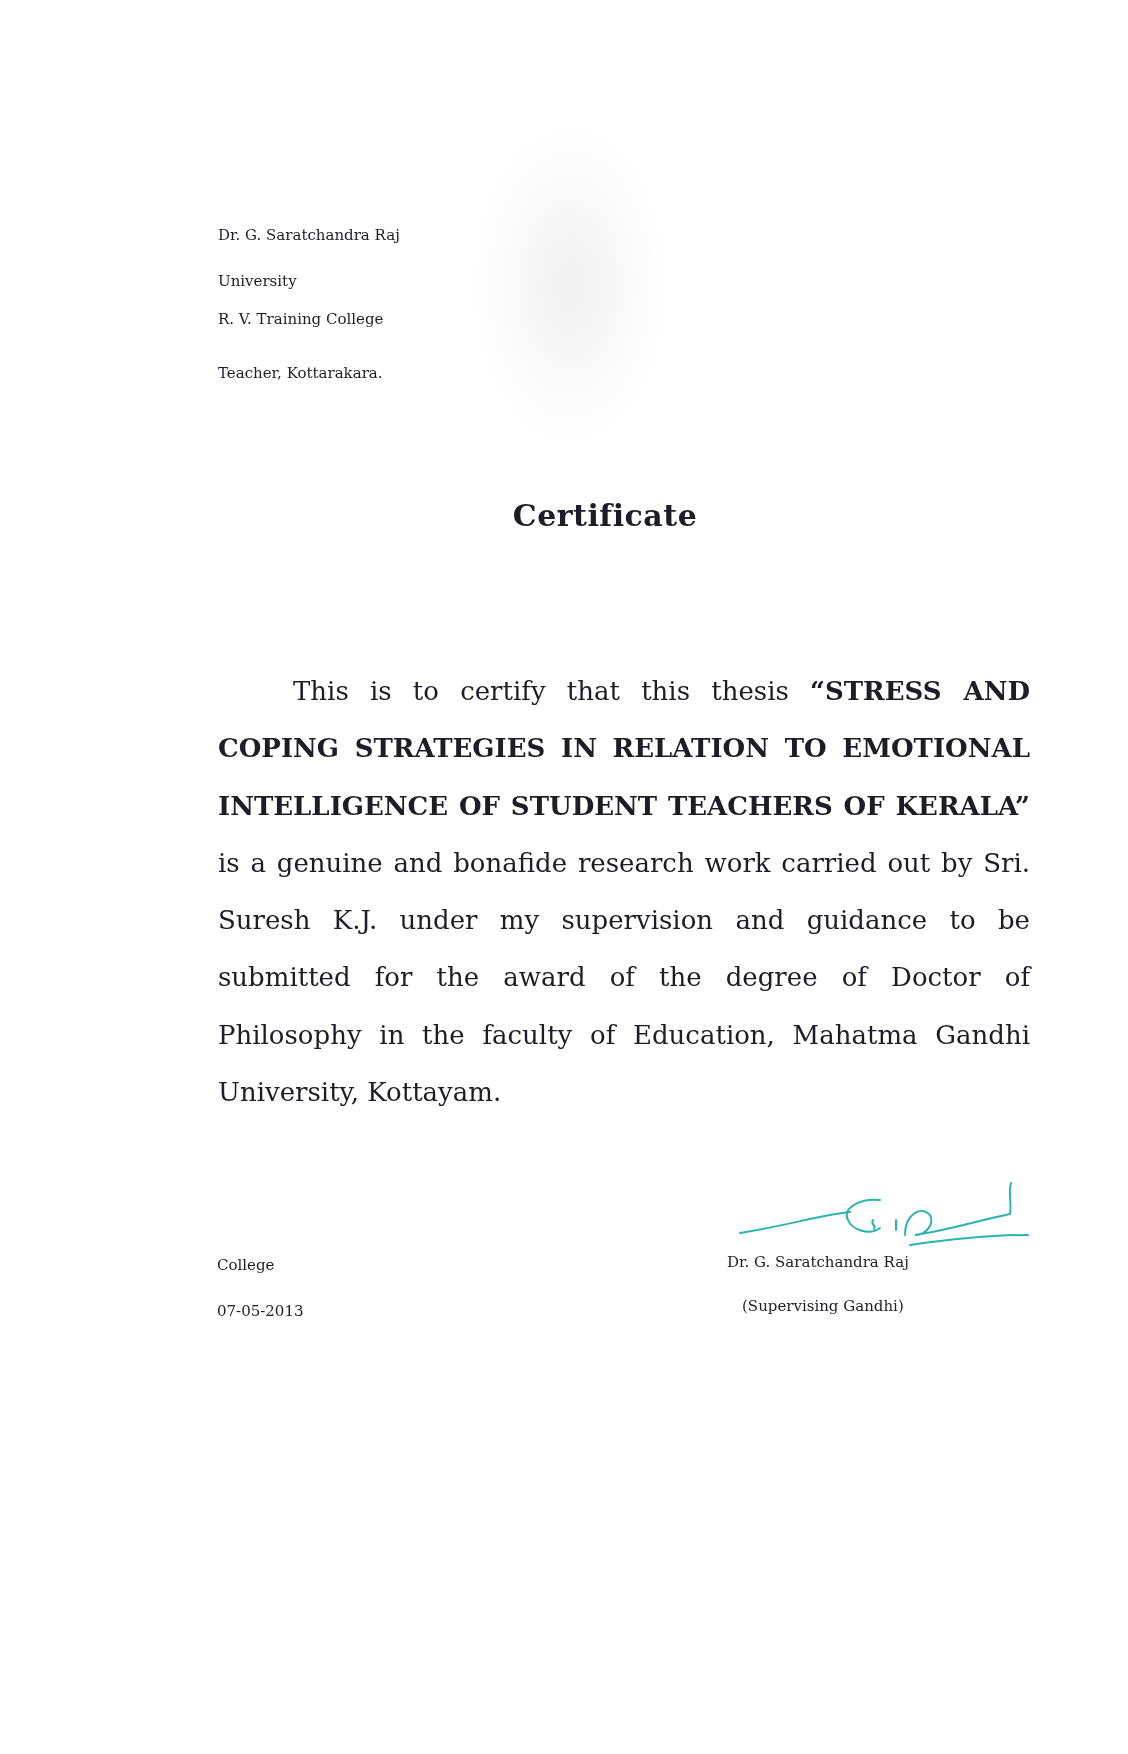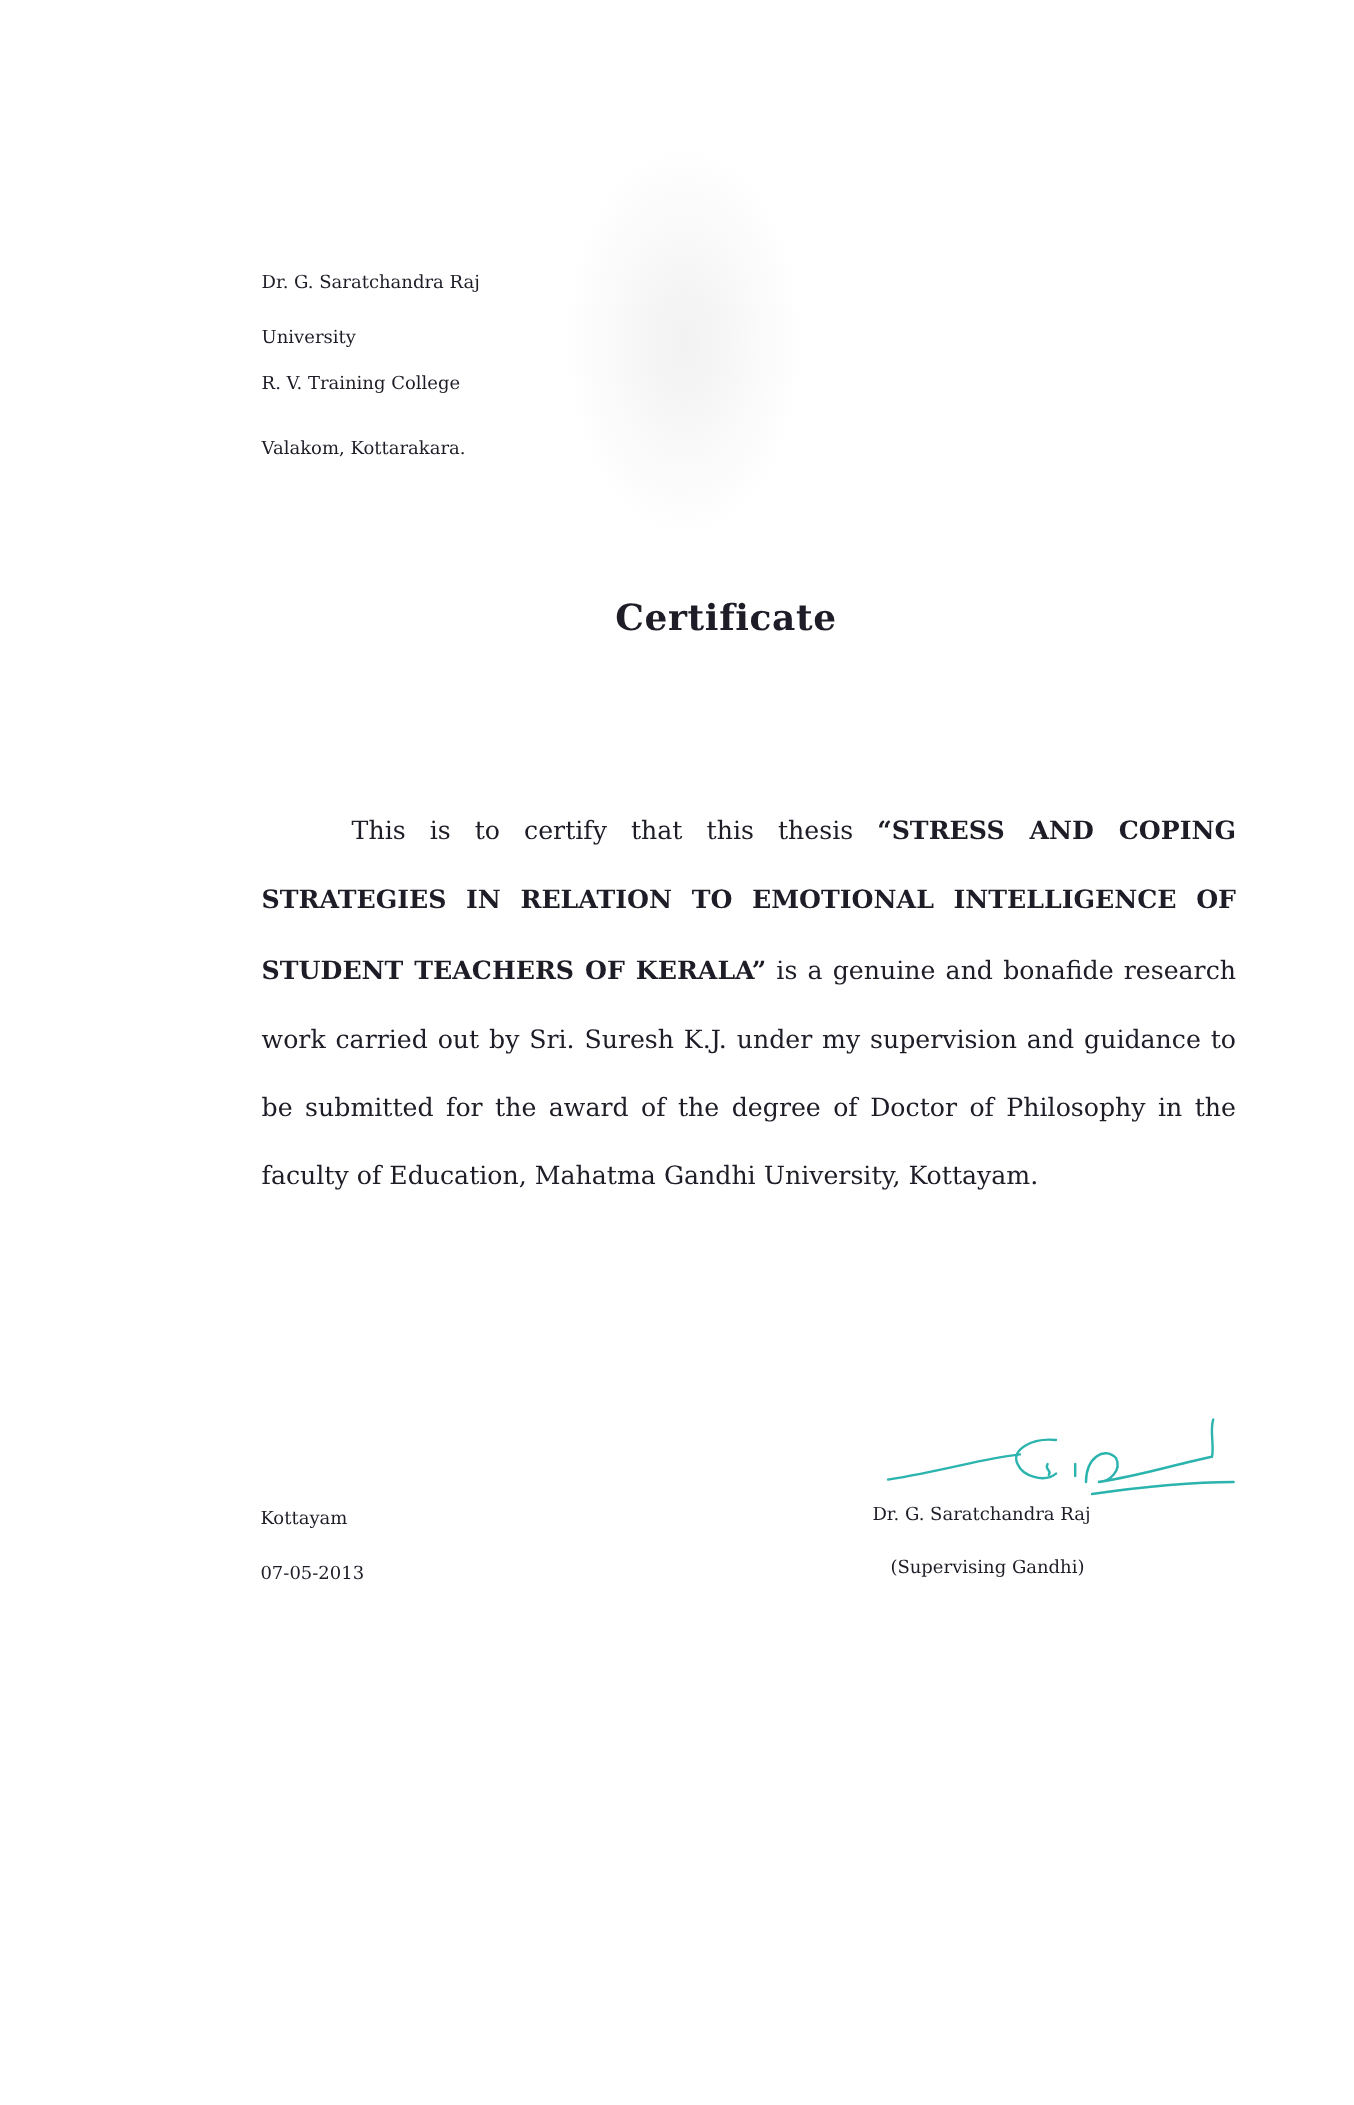--- a/index.html
+++ b/index.html
@@ -12,42 +12,42 @@
     background:radial-gradient(ellipse at center, rgba(230,230,232,0.55) 0%, rgba(255,255,255,0) 70%);
   }
   .line { position:absolute; white-space:nowrap; font-size:15px; line-height:1; }
   .addr { left:218px; }
   .title {
     position:absolute; left:0; width:1210px; text-align:center; top:498px;
     font-size:30px; font-weight:bold; letter-spacing:0.5px;
   }
   .para {
     position:absolute; left:218px; width:812px; top:663px;
-    font-size:21px; line-height:57.3px; text-align:justify; text-indent:75px;
+    font-size:26px; line-height:57.3px; text-align:justify; text-indent:75px;
   }
   .para b { font-weight:bold; }
   .sig-svg { position:absolute; left:730px; top:1180px; }
   .sign-name { left:727px; }
   .sign-role { left:742px; }
 </style>
 </head>
 <body>
 
 <div class="shade"></div>
 
 <div class="line addr" style="top:228px">Dr. G. Saratchandra Raj</div>
 <div class="line addr" style="top:274px">University</div>
 <div class="line addr" style="top:312px">R. V. Training College</div>
-<div class="line addr" style="top:366px">Valakom, Kottarakara.</div>
+<div class="line addr" style="top:366px">Teacher, Kottarakara.</div>
 
 <div class="title">Certificate</div>
 
 <div class="para"><span>This is to certify that this thesis </span><b>“STRESS AND COPING STRATEGIES IN RELATION TO EMOTIONAL INTELLIGENCE OF STUDENT TEACHERS OF KERALA”</b><span> is a genuine and bonafide research work carried out by Sri. Suresh K.J. under my supervision and guidance to be submitted for the award of the degree of Doctor of Philosophy in the faculty of Education, Mahatma Gandhi University, Kottayam.</span></div>
 
-<div class="line" style="left:217px; top:1258px">Kottayam</div>
+<div class="line" style="left:217px; top:1258px">College</div>
 <div class="line" style="left:217px; top:1304px">07-05-2013</div>
 
 <svg class="sig-svg" width="300" height="80" viewBox="0 0 300 80">
   <g fill="none" stroke="#2bb3ad" stroke-width="2" stroke-linecap="round">
     <path d="M10 53 C 60 45, 90 35, 120 32"></path>
     <path d="M150 20 C 130 18, 112 28, 118 40 C 122 50, 140 56, 150 48"></path>
     <path d="M143 40 C 140 45, 147 45, 144 49"></path>
     <path d="M166 40 L 166 50"></path>
     <path d="M175 55 C 175 35, 190 25, 200 35 C 205 45, 195 55, 185 55 C 220 50, 250 40, 280 34 C 282 25, 278 12, 281 3"></path>
     <path d="M180 65 C 215 60, 255 55, 298 55"></path>

